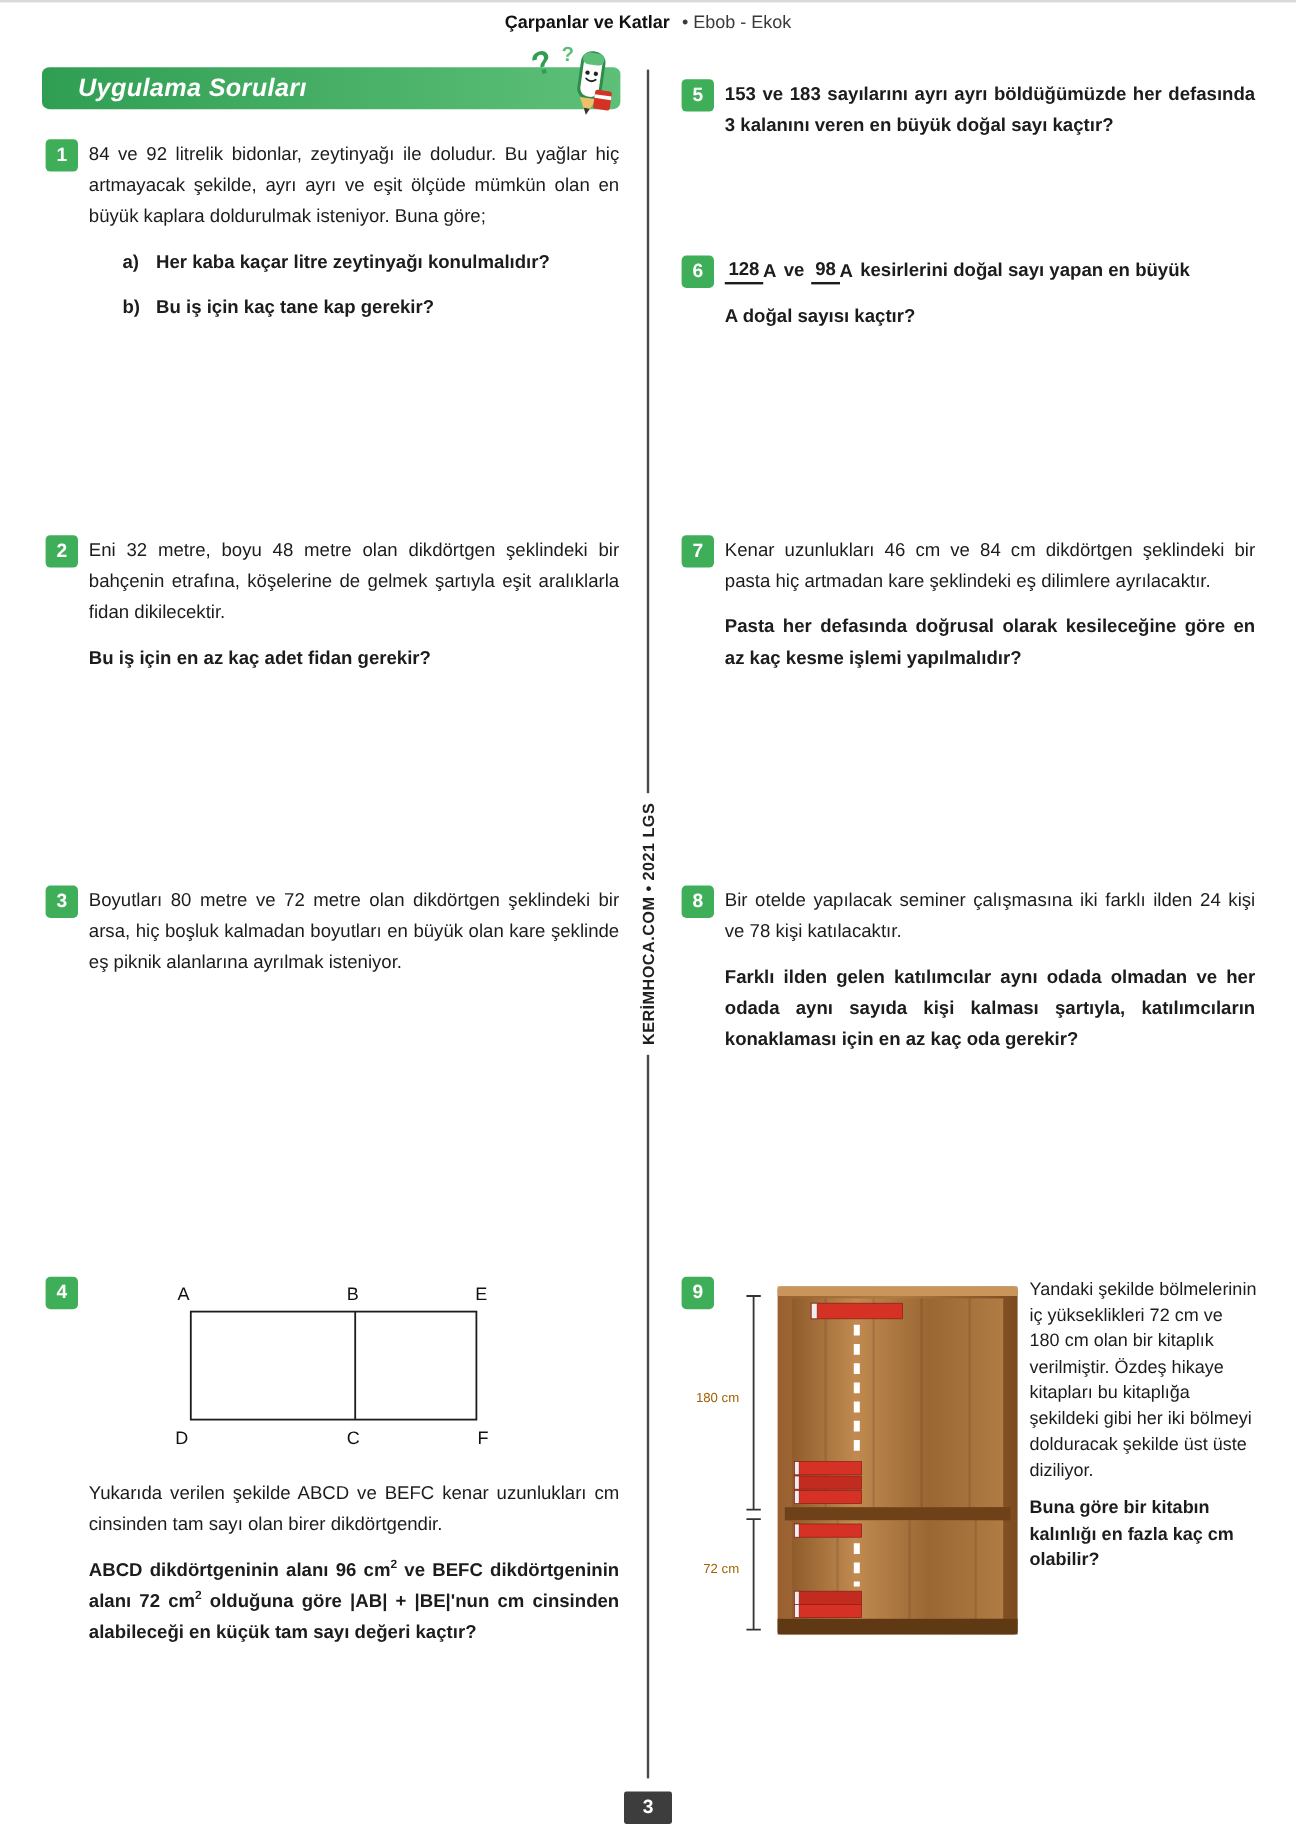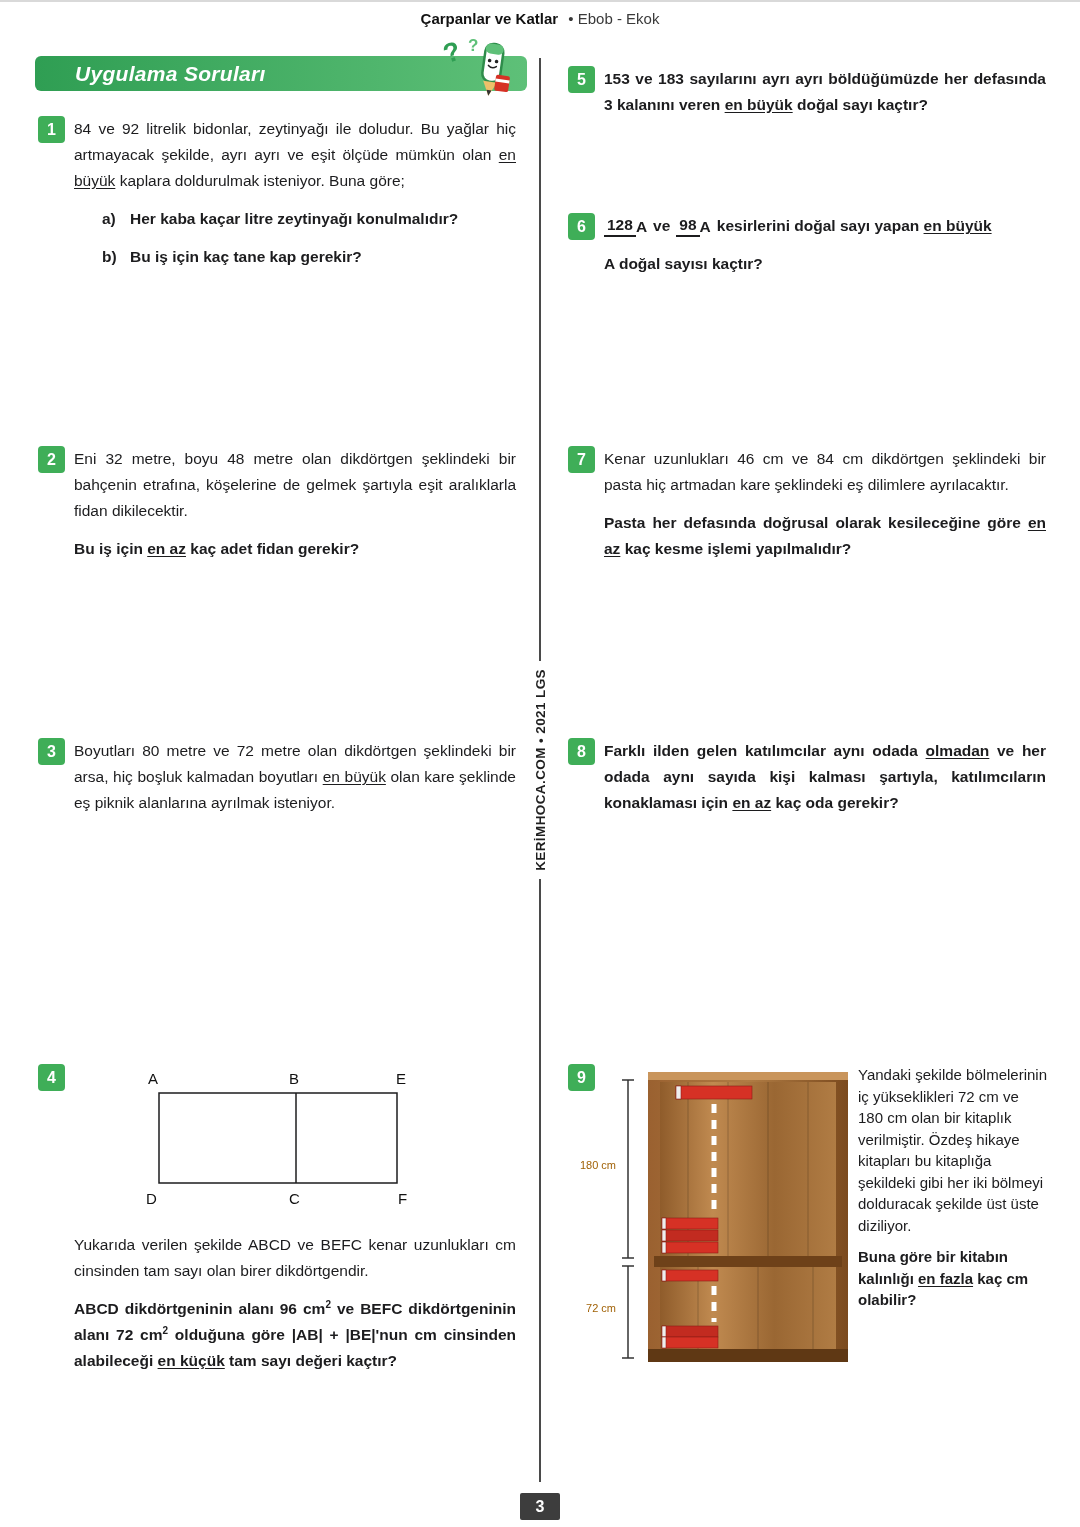--- a/index.html
+++ b/index.html
@@ -5,40 +5,40 @@
 <style>
   html,body{margin:0;padding:0}
   body{position:relative;width:1080px;height:1527px;background:#ffffff;
        font-family:"Liberation Sans",sans-serif;color:#1c1c1e;overflow:hidden}
   .topline{position:absolute;top:0;left:0;width:100%;height:2px;background:#d9d9d9}
   .header{position:absolute;top:10px;left:0;width:100%;text-align:center;font-size:15px}
   .header .t{font-weight:700;color:#111}
   .header .s{color:#3a3a3a;margin-left:6px}
 
   .banner{position:absolute;left:35px;top:56px;width:452px;height:35px;border-radius:6px;
-          background:linear-gradient(90deg,#2f9e53,#5ec078);display:flex;align-items:center;padding-left:40px}
+          background:linear-gradient(90deg,#2f9e53,#5ec078);display:flex;align-items:center;padding-left:30px}
   .banner .bt{color:#fff;font-style:italic;font-weight:700;font-size:21px;letter-spacing:.3px}
   .mascot{position:absolute;left:442px;top:34px;width:76px;height:76px}
 
   .divider{position:absolute;left:530px;top:58px;height:1424px;width:20px;
            display:flex;flex-direction:column;align-items:center}
   .divider .seg{width:2px;background:#4a4a4a;flex:1}
   .divider .wm{writing-mode:vertical-rl;transform:rotate(180deg);font-weight:700;font-size:13.5px;
                color:#1f1f1f;white-space:nowrap;margin:8px 0;letter-spacing:.4px}
 
   .q{position:absolute}
   .qnum{position:absolute;left:0;top:0;width:27px;height:27px;border-radius:4px;background:#3fae58;
         color:#fff;font-weight:700;font-size:16px;display:flex;align-items:center;justify-content:center}
   .qbody{margin-left:36px;font-size:15.5px;line-height:26px;text-align:justify}
   .qbody p{margin:0 0 12px 0}
   .qitem{display:flex;margin:12px 0 0 28px;font-weight:700}
   .qitem .lbl{width:28px;flex:none}
 
   .seg-b{font-weight:700}
-  .seg-u{text-decoration:underline;text-underline-offset:2px}
+  .seg-u{text-underline-offset:2px}
   .seg-p{vertical-align:super;font-size:10px;line-height:0}
 
   .fracline{display:flex;align-items:center;flex-wrap:wrap}
   .frac{display:inline-flex;flex-direction:row;align-items:center;vertical-align:middle;
         font-weight:700;margin:0 6px 0 0;line-height:18px}
   .frac .fn{border-bottom:2px solid #1c1c1e;padding:0 3px 1px}
   .frac .fd{padding-top:1px}
   .fracmid{font-weight:700;margin-right:6px}
 
   .fig4{position:relative;height:150px;margin:6px 0 12px 72px;width:300px}
@@ -167,20 +167,21 @@
   <div class="qnum">7</div>
   <div class="qbody">
     <p><span>Kenar uzunlukları 46 cm ve 84 cm dikdörtgen şeklindeki bir pasta hiç artmadan kare şeklindeki eş dilimlere ayrılacaktır.</span></p>
     <p><span class="seg-b">Pasta her defasında doğrusal olarak kesileceğine göre </span><span class="seg-b seg-u">en az</span><span class="seg-b"> kaç kesme işlemi yapılmalıdır?</span></p>
   </div>
 </section>
 
 <section class="q" style="left:568px;top:738px;width:478px;">
   <div class="qnum">8</div>
   <div class="qbody">
+    <p><span>Bir otelde yapılacak seminer çalışmasına iki farklı ilden 24 kişi ve 78 kişi katılacaktır.</span></p>
     <p><span class="seg-b">Farklı ilden gelen katılımcılar aynı odada </span><span class="seg-b seg-u">olmadan</span><span class="seg-b"> ve her odada aynı sayıda kişi kalması şartıyla, katılımcıların konaklaması için </span><span class="seg-b seg-u">en az</span><span class="seg-b"> kaç oda gerekir?</span></p>
   </div>
 </section>
 
 <section class="q" style="left:560px;top:1064px;width:492px;height:320px;">
   <div class="qnum" style="left:8px">9</div>
 
   <span class="q9fig-label" style="left:2px;top:95px">180 cm</span>
   <span class="q9fig-label" style="left:2px;top:238px">72 cm</span>
 

